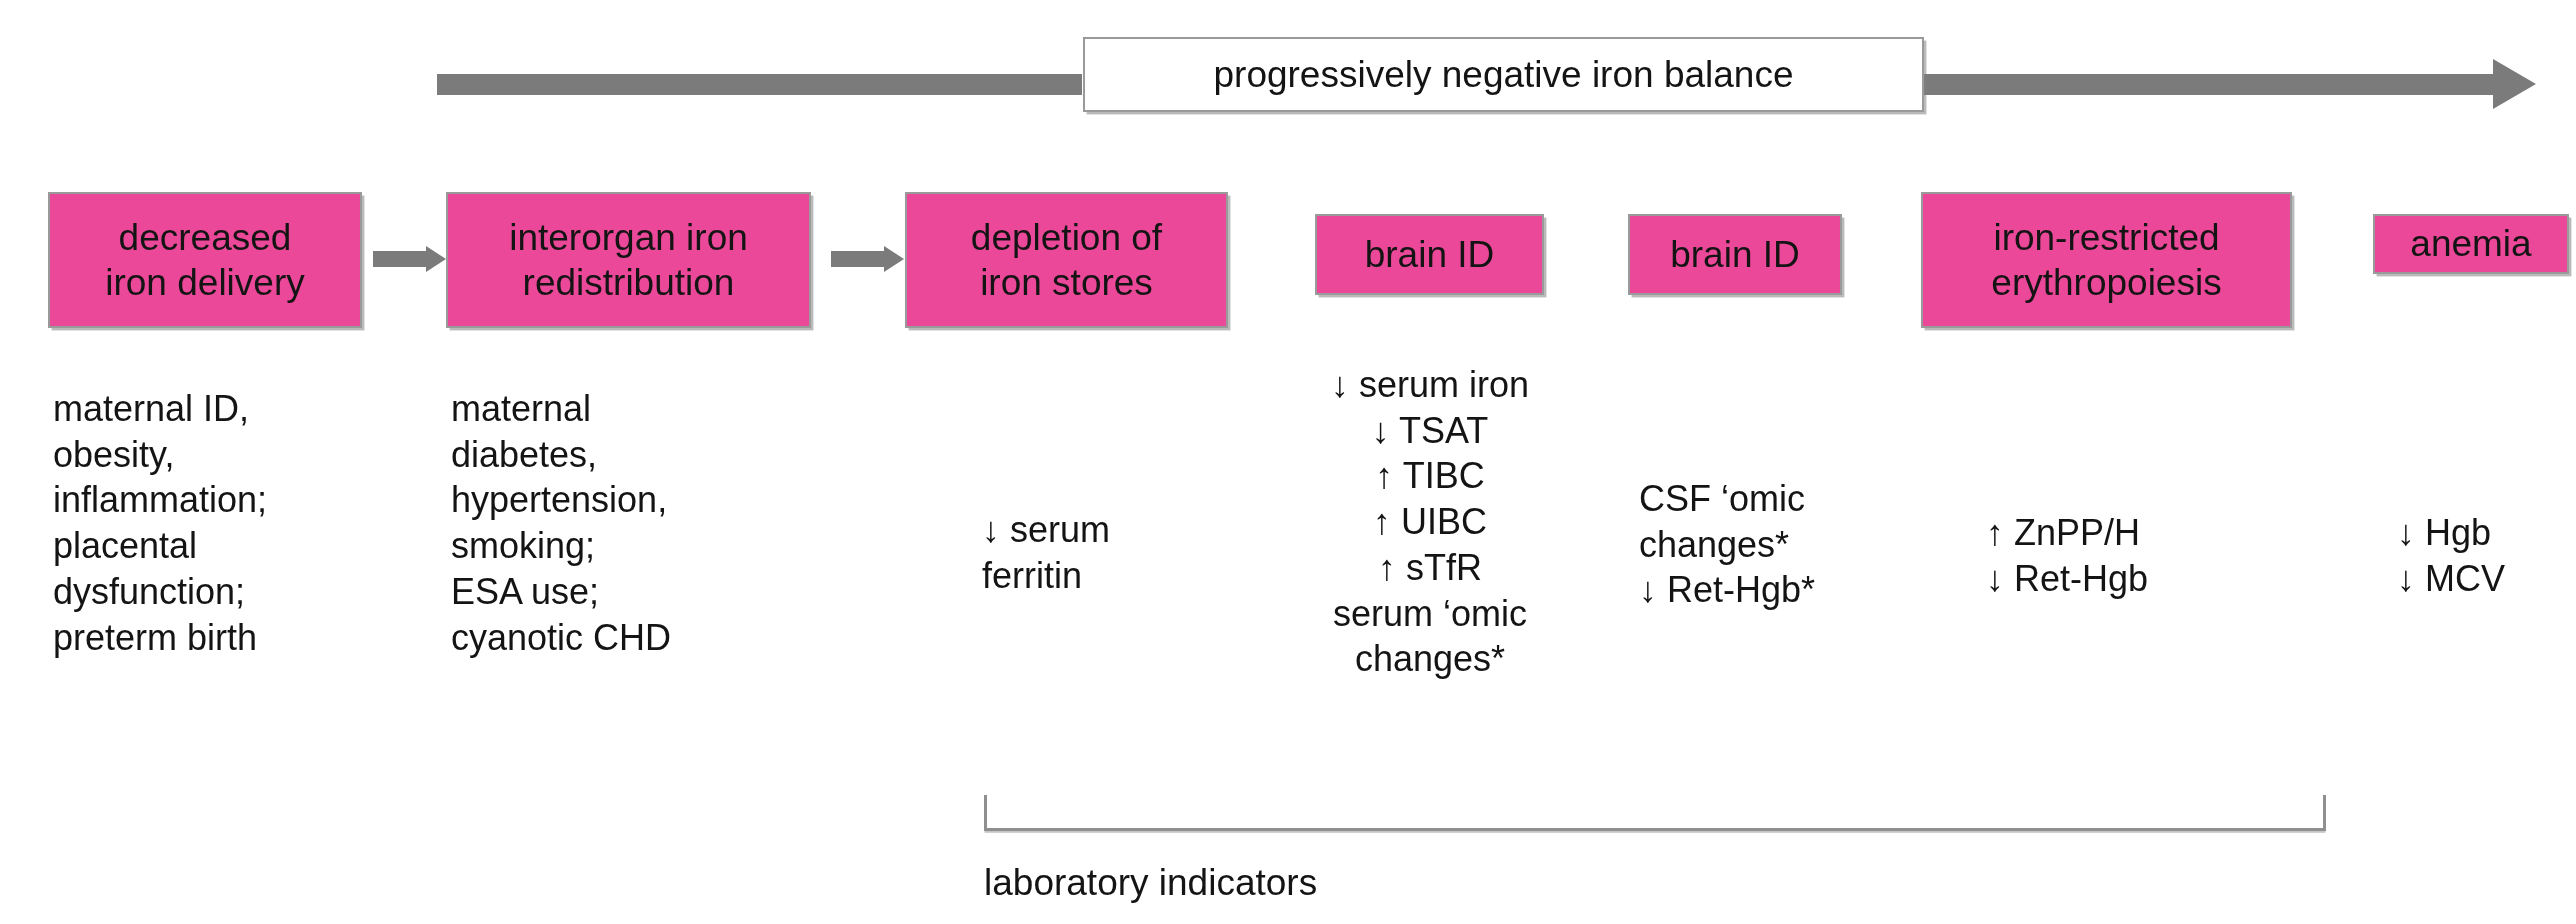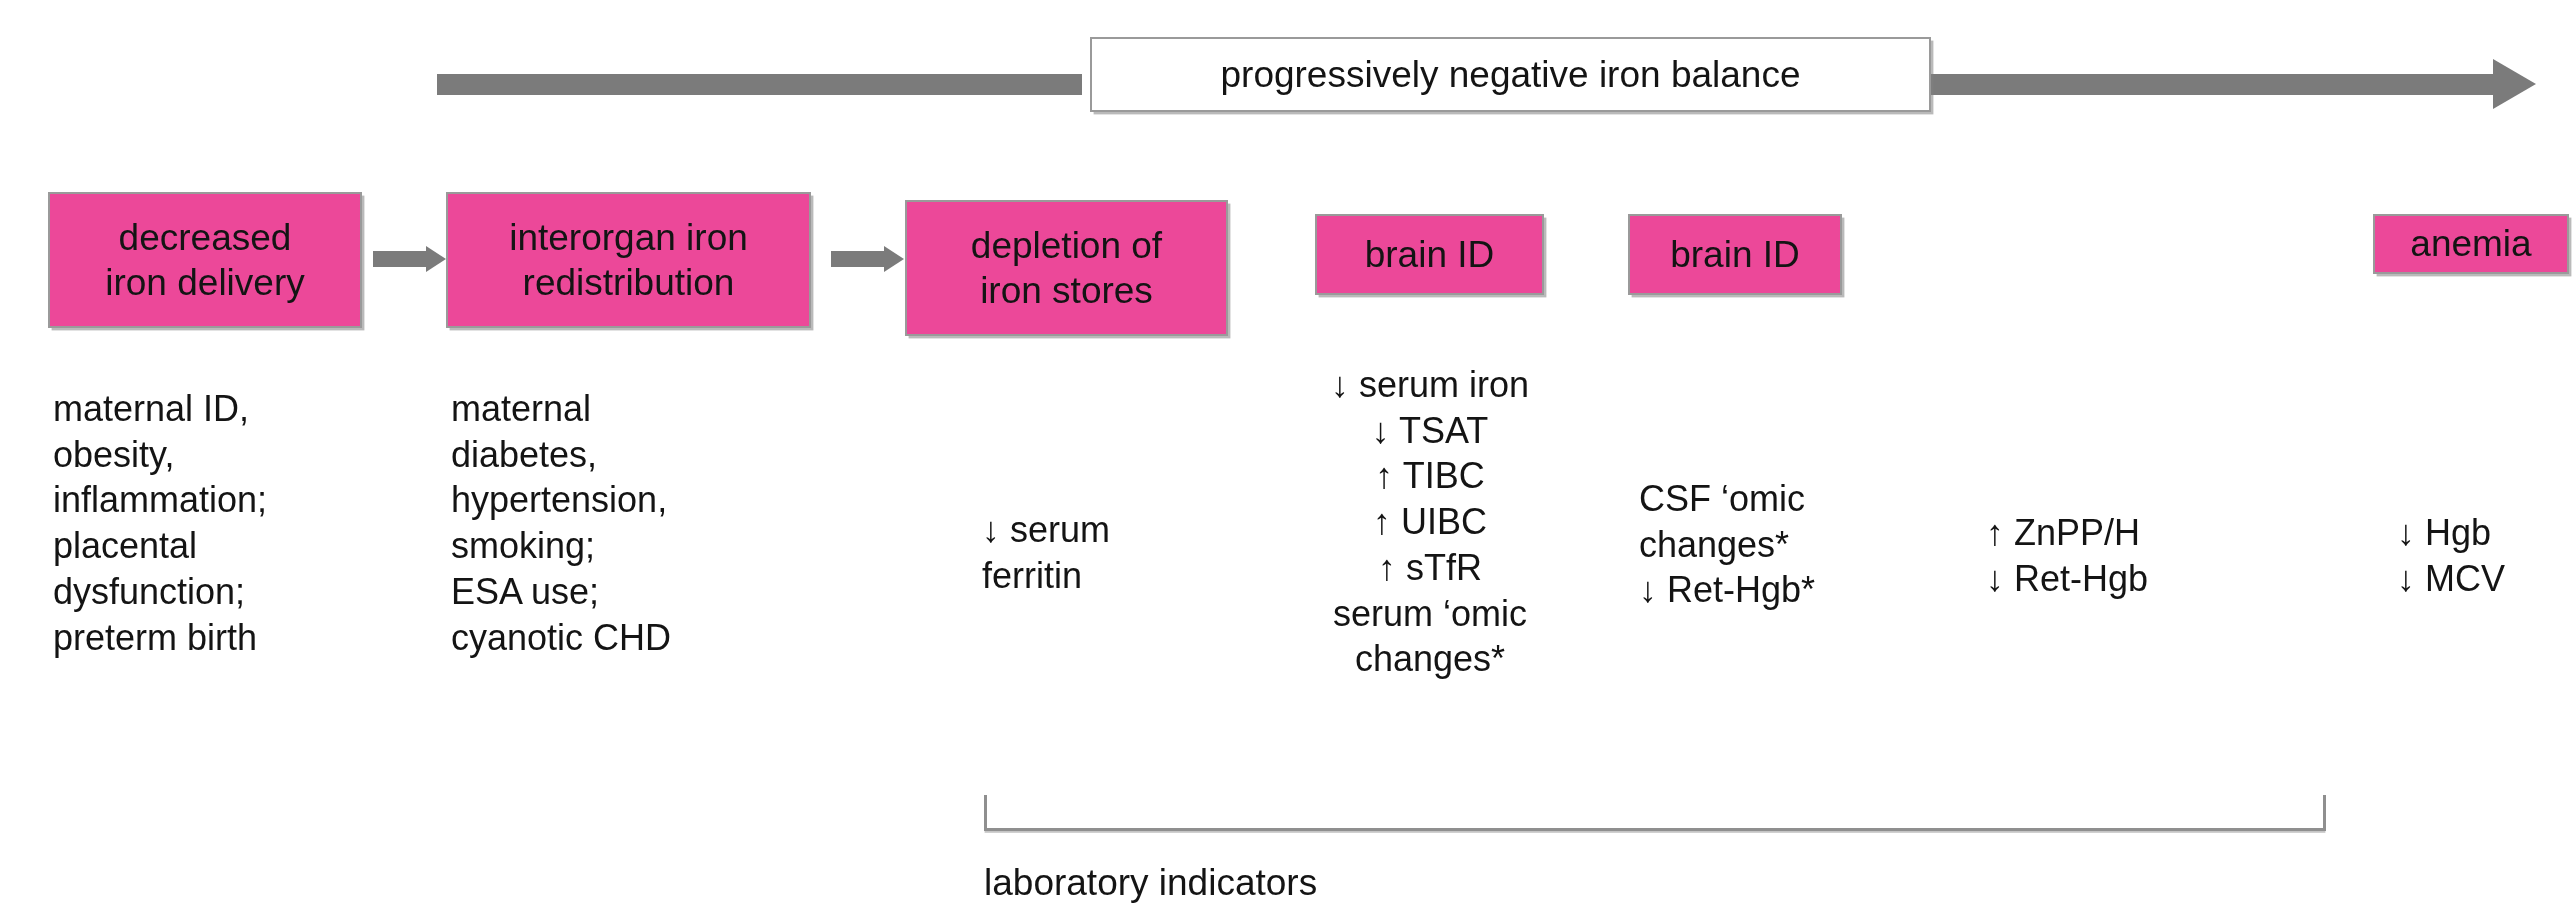--- a/index.html
+++ b/index.html
@@ -124,47 +124,51 @@
 <body>
 
 <div id="diagram">
 
   <div class="prog-arrow-bar" style="left:437px; top:74px; width:645px;"></div>
 
   <div class="prog-arrow-bar" style="left:1924px; top:74px; width:570px;"></div>
 
   <div class="prog-arrow-head" style="left:2493px; top:59px;"></div>
 
-  <div class="prog-label-box" style="left:1083px; top:37px; width:841px; height:75px;margin-left:7px;">
+  <div class="prog-label-box" style="left:1083px; top:37px; width:841px; height:75px;">
     <span>progressively negative iron balance</span>
   </div>
 
   <div class="node-box" style="left:48px; top:192px; width:314px; height:136px;">
     <span class="box-label">decreased
 iron delivery</span>
   </div>
 
   <div class="node-box" style="left:446px; top:192px; width:365px; height:136px;">
     <span class="box-label">interorgan iron
 redistribution</span>
   </div>
 
-  <div class="node-box" style="left:905px; top:200px; width:323px; height:136px;">
+  <div class="node-box" style="left:905px; top:192px; width:323px; height:136px;">
     <span class="box-label">depletion of
 iron stores</span>
   </div>
 
   <div class="node-box" style="left:1315px; top:214px; width:229px; height:81px;">
     <span class="box-label">brain ID</span>
   </div>
 
   <div class="node-box" style="left:1628px; top:214px; width:214px; height:81px;text-align:right;">
     <span class="box-label">brain ID</span>
   </div>
 
+  <div class="node-box" style="left:1921px; top:192px; width:371px; height:136px;">
+    <span class="box-label">iron-restricted
+erythropoiesis</span>
+  </div>
 
   <div class="node-box" style="left:2373px; top:214px; width:196px; height:60px;">
     <span class="box-label">anemia</span>
   </div>
 
   <div class="step-arrow" style="left:373px; top:246px; width:74px;">
     <div class="shaft" style="width:53px;"></div>
     <div class="head" style="left:53px;"></div>
   </div>
 

